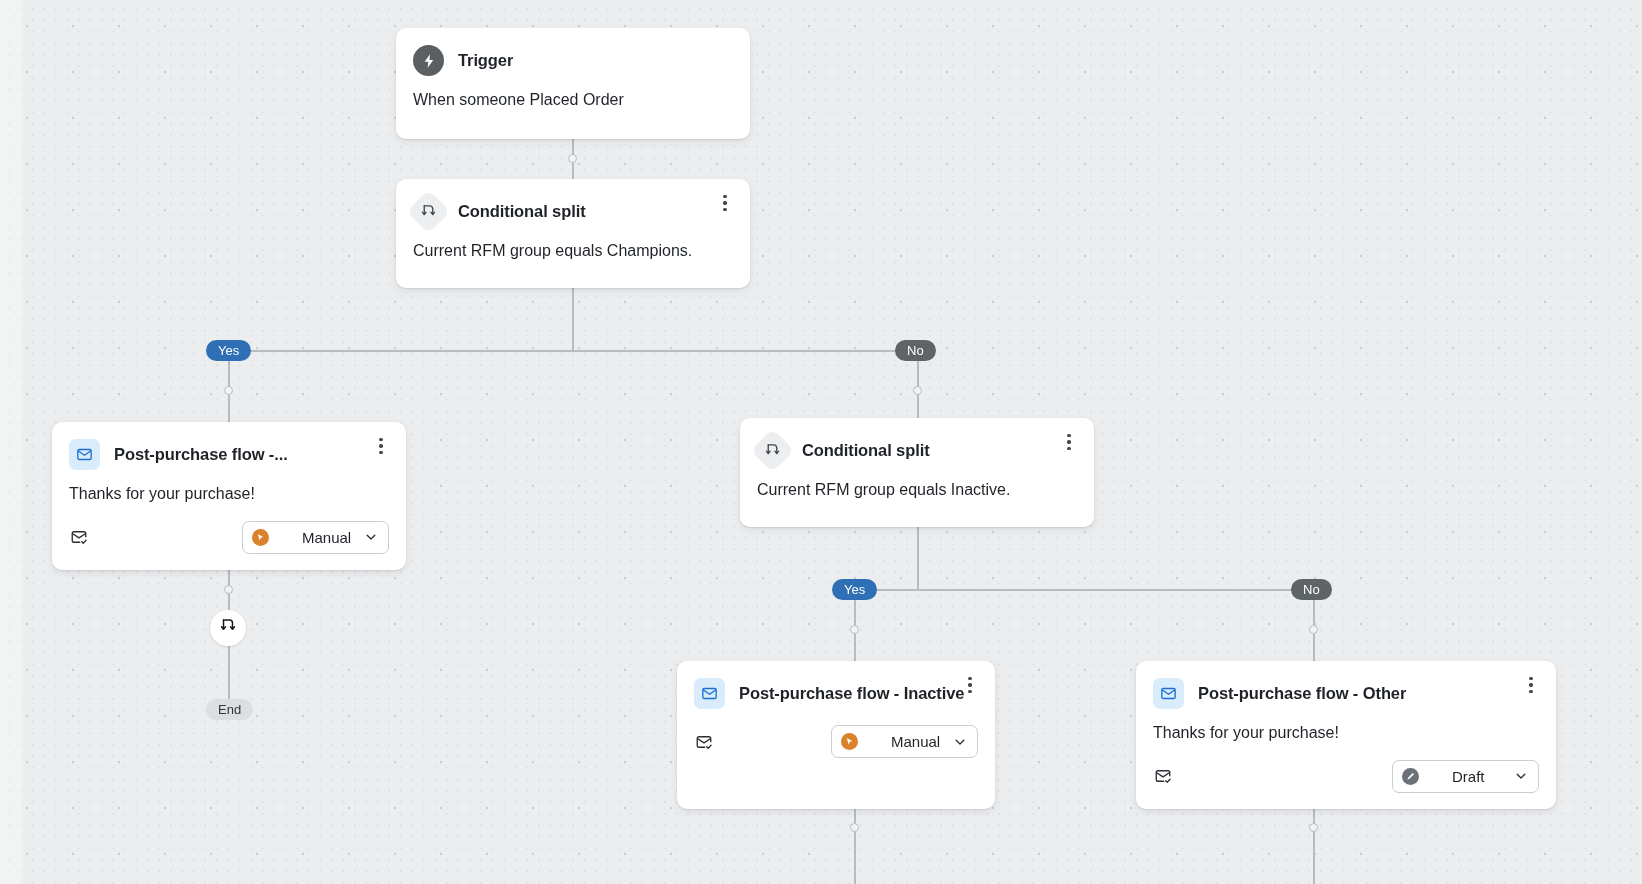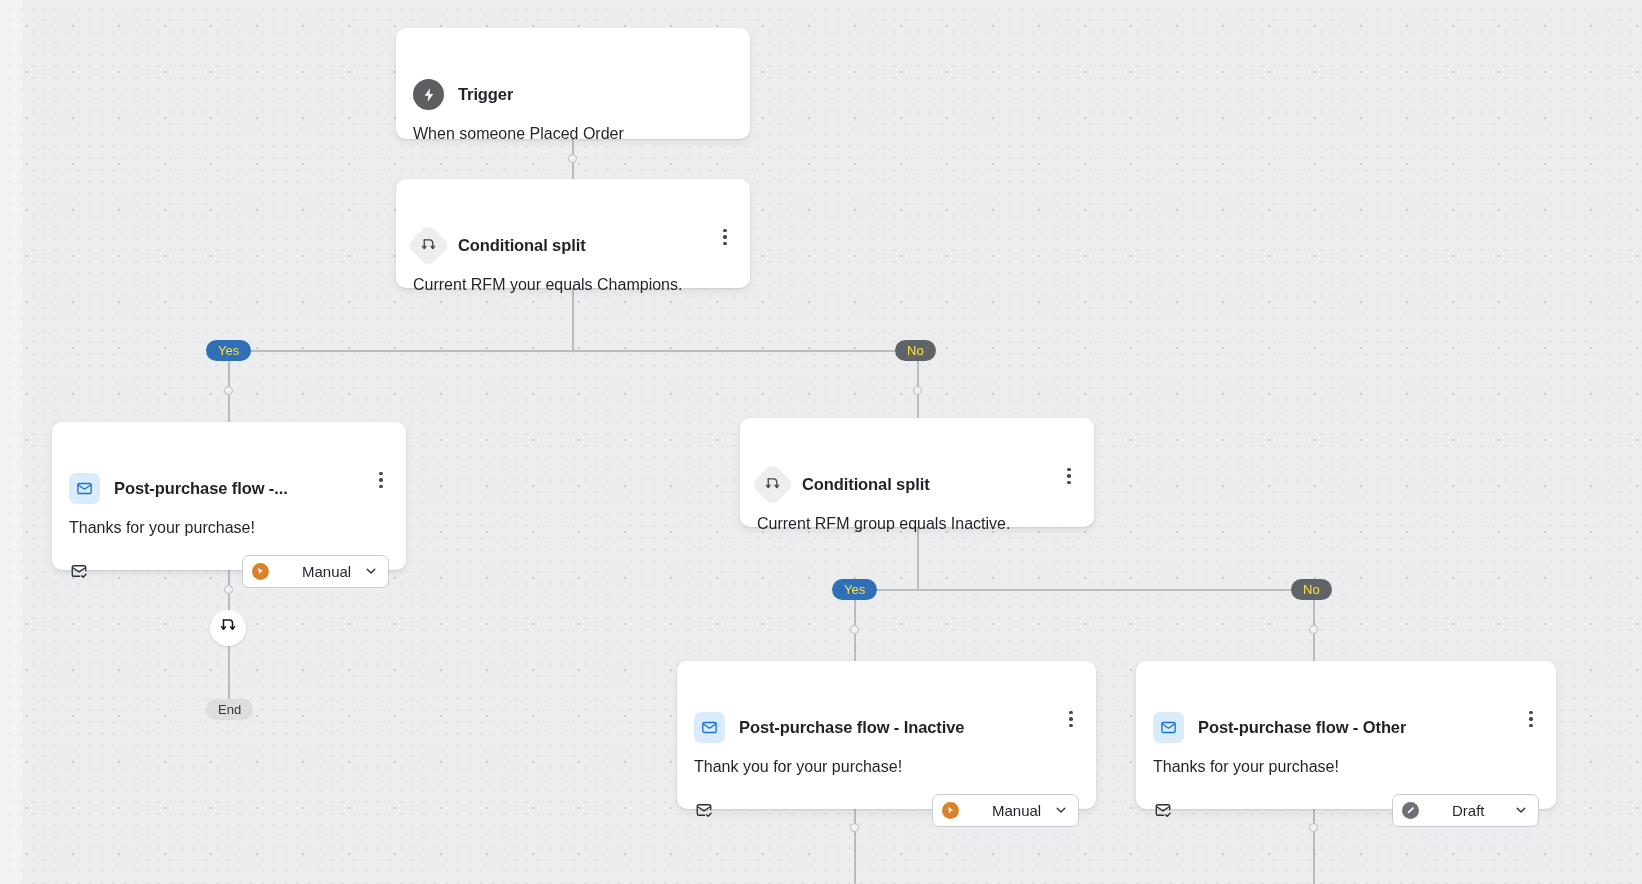--- a/index.html
+++ b/index.html
@@ -69,21 +69,20 @@
     box-shadow: 0 1px 2px rgba(16,24,40,0.10),
                 0 3px 9px rgba(16,24,40,0.07);
     z-index: 5;
   }
 
   .card-head {
     display: flex;
     align-items: center;
     padding: 17px 17px 0 17px;
     position: relative;
-    margin-top: 34px;
   }
 
   .card-title {
     font-size: 16.5px;
     font-weight: bold;
     color: #1f2328;
     letter-spacing: -0.1px;
     white-space: nowrap;
     overflow: hidden;
   }
@@ -202,21 +201,21 @@
 
   
   .pill {
     position: absolute;
     height: 21px;
     border-radius: 11px;
     display: flex;
     align-items: center;
     justify-content: center;
     font-size: 13px;
-    color: #fde047;
+    color: #ffffff;
     padding: 0 12px;
     z-index: 4;
     white-space: nowrap;
   }
   .pill.yes { background: #2f6fb5; }
   .pill.no  { background: #5f6468; }
   .pill.end {
     background: #dcdee0;
     color: #32373c;
   }
@@ -293,21 +292,21 @@
           <path d="M15.4 13 L18 16.4 L20.6 13"></path>
         </svg>
       </div>
       <div class="card-title">Conditional split</div>
       <div class="kebab">
         <i></i>
           <i></i>
           <i></i>
       </div>
     </div>
-    <div class="card-body">Current RFM your equals Champions.</div>
+    <div class="card-body">Current RFM group equals Champions.</div>
   </div>
 
   <div class="pill yes" style="left:206px; top:340px;">Yes</div>
   <div class="pill no" style="left:895px; top:340px;">No</div>
 
   <div class="card" style="left:52px; top:422px; width:354px; height:148px;">
     <div class="card-head">
       <div class="ico ico-email">
         <svg width="17" height="17" viewBox="0 0 24 24" fill="none" stroke="#1c6fd0" stroke-width="1.9" stroke-linecap="round" stroke-linejoin="round">
           <rect x="2.6" y="5" width="18.8" height="14" rx="2.2"></rect>
@@ -375,36 +374,35 @@
           <i></i>
           <i></i>
       </div>
     </div>
     <div class="card-body">Current RFM group equals Inactive.</div>
   </div>
 
   <div class="pill yes" style="left:832px; top:579px;">Yes</div>
   <div class="pill no" style="left:1291px; top:579px;">No</div>
 
-  <div class="card" style="left:677px; top:661px; width:419px; height:148px;">
+  <div class="card" style="left:677px; top:661px; width:318px; height:148px;">
     <div class="card-head">
       <div class="ico ico-email">
         <svg width="17" height="17" viewBox="0 0 24 24" fill="none" stroke="#1c6fd0" stroke-width="1.9" stroke-linecap="round" stroke-linejoin="round">
           <rect x="2.6" y="5" width="18.8" height="14" rx="2.2"></rect>
           <path d="M3.4 7 L12 13 L20.6 7"></path>
         </svg>
       </div>
       <div class="card-title">Post-purchase flow - Inactive</div>
       <div class="kebab">
         <i></i>
           <i></i>
           <i></i>
       </div>
     </div>
-    <div class="card-body">Thank you for your purchase!</div>
     <div class="card-foot">
       <div class="foot-ico">
         <svg width="18" height="18" viewBox="0 0 24 24" fill="none" stroke="#2b3034" stroke-width="1.8" stroke-linecap="round" stroke-linejoin="round">
           <path d="M21 11.5 V7 a2 2 0 0 0 -2 -2 H5 a2 2 0 0 0 -2 2 v10 a2 2 0 0 0 2 2 h8"></path>
           <path d="M3.6 7.6 L12 13.2 L20.4 7.6"></path>
           <path d="M15.6 18.4 L17.6 20.4 L21.4 16.4"></path>
         </svg>
       </div>
       <div class="status">
         <span class="status-dot manual">

